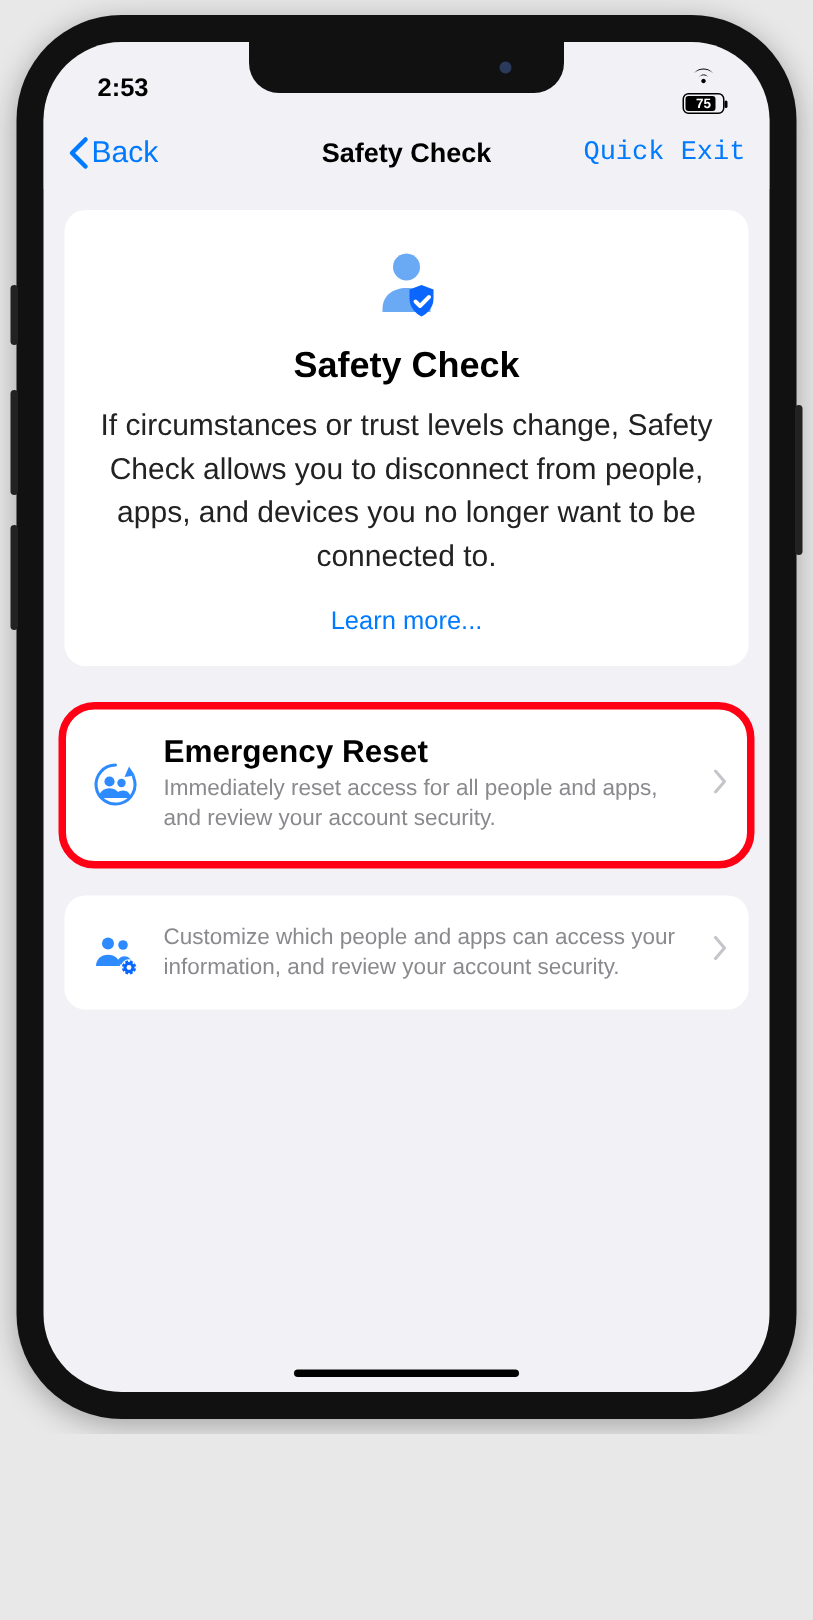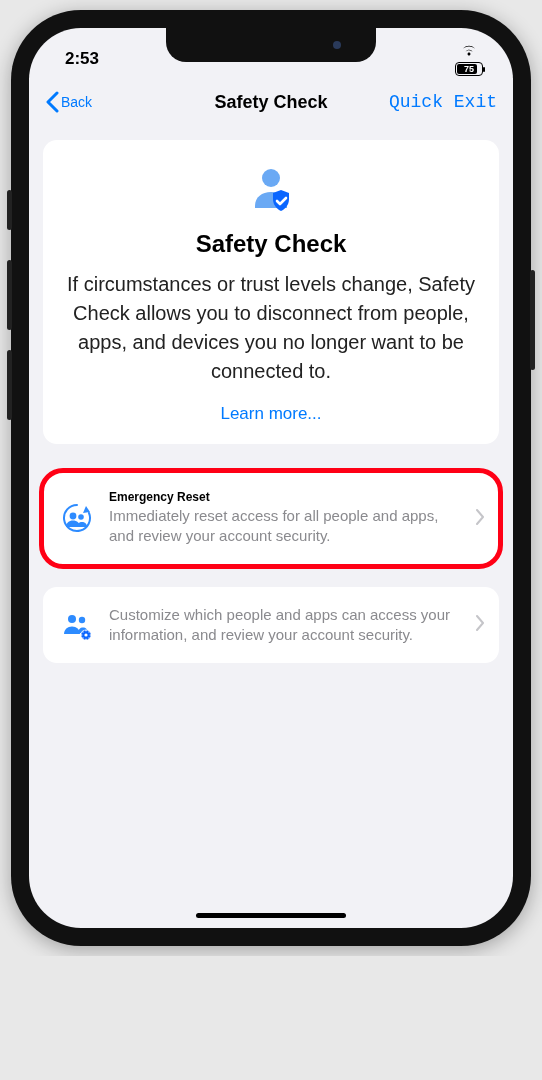--- a/index.html
+++ b/index.html
@@ -71,21 +71,21 @@
   .battery-fill { position:absolute; left:1px; top:1px; bottom:1px; width:75%; background:#000; border-radius:2px; }
   .battery-text { position:relative; color:#fff; font-size:9px; }
   .nav-bar {
     height: 48px;
     display: flex;
     align-items: center;
     justify-content: space-between;
     padding: 0 16px;
     background: #f2f2f6;
   }
-  .nav-back { display:flex; align-items:center; color:#007aff; font-size:14px; gap:2px; }
+  .nav-back { display:flex; align-items:center; color:#007aff; font-size:20px; gap:2px; }
   .nav-title { font-weight:600; font-size:18px; color:#000; position:absolute; left:50%; transform:translateX(-50%); }
   .nav-right { color:#007aff; font-size:18px;font-family:Liberation Mono, monospace; }
   .content { padding: 14px; }
   .card {
     background: #fff;
     border-radius: 14px;
     padding: 24px 22px 20px;
     margin-bottom: 28px;
   }
   .hero-icon { display:flex; justify-content:center; margin-bottom:14px; }
@@ -93,21 +93,21 @@
   .card-body { text-align:center; font-size:20px; line-height:1.45; color:#222; margin-bottom:18px; }
   .learn-more { text-align:center; color:#007aff; font-size:17px; }
   .option {
     background:#fff; border-radius:14px; padding:18px 14px 18px 16px;
     display:flex; align-items:center; gap:14px; margin-bottom:22px;
     position:relative;
   }
   .option.highlighted { outline: 5px solid #ff0015; outline-offset: -1px; border-radius:20px; }
   .opt-icon { flex-shrink:0; width:36px; display:flex; justify-content:center; }
   .opt-text { flex:1; }
-  .opt-title { font-weight:700; font-size:12px; color:#000; margin-bottom:2px; }
+  .opt-title { font-weight:700; font-size:21px; color:#000; margin-bottom:2px; }
   .opt-desc { font-size:15px; line-height:1.35; color:#8a8a8e; }
   .chevron { color:#c5c5c9; font-size:20px; flex-shrink:0; }
   .home-indicator {
     position:absolute; bottom:10px; left:50%; transform:translateX(-50%);
     width:150px; height:5px; background:#000; border-radius:3px;
   }
 </style>
 </head>
 <body>
 

